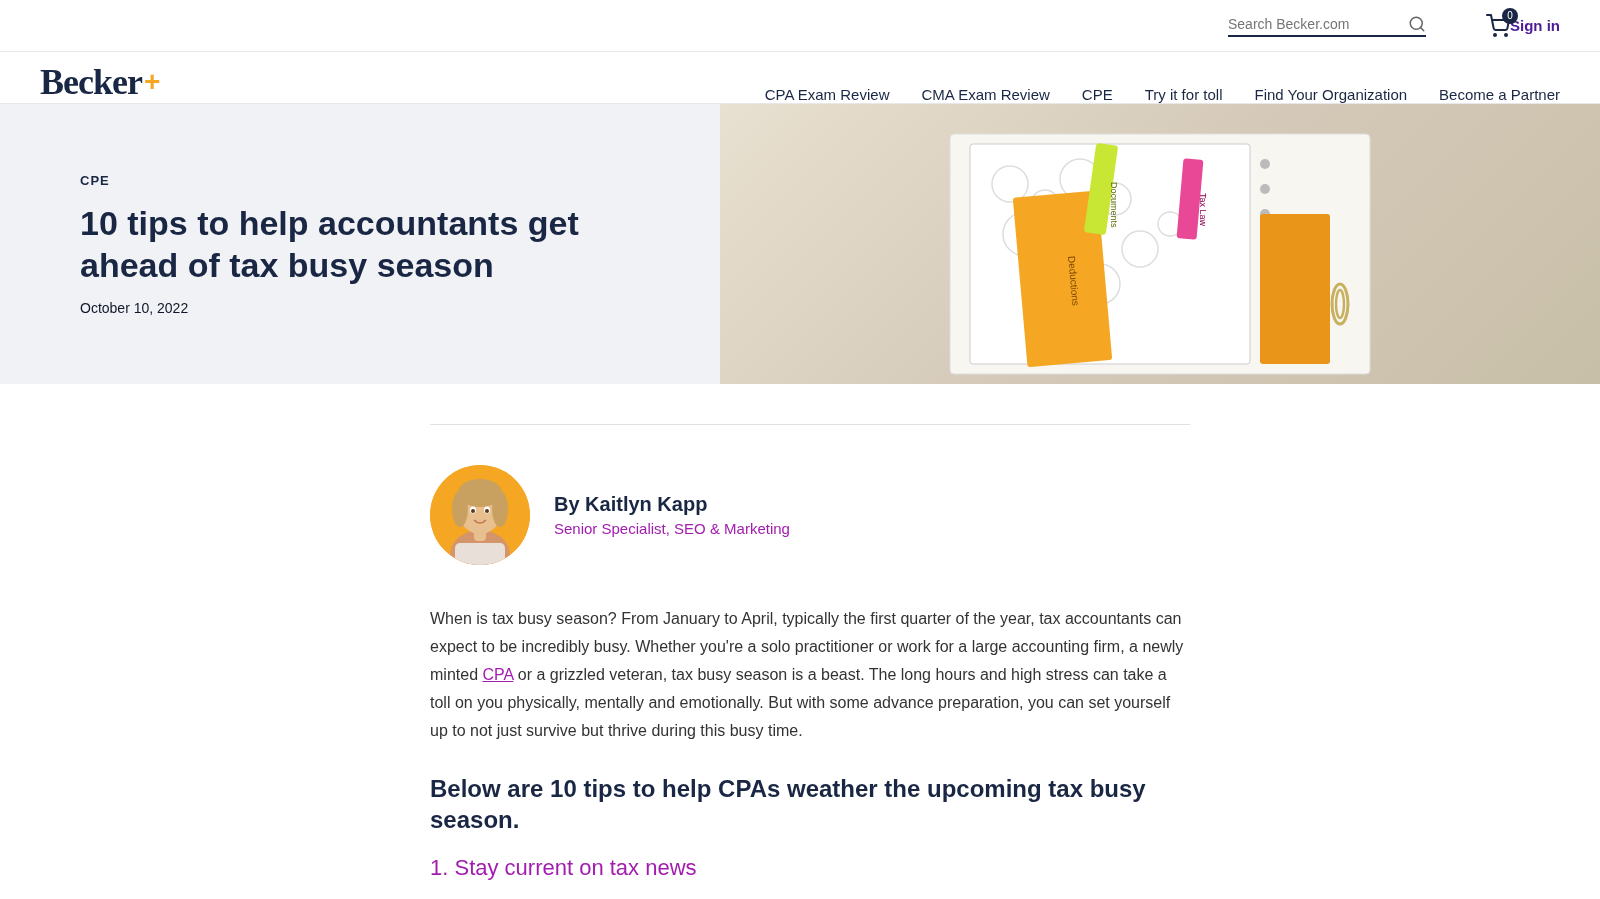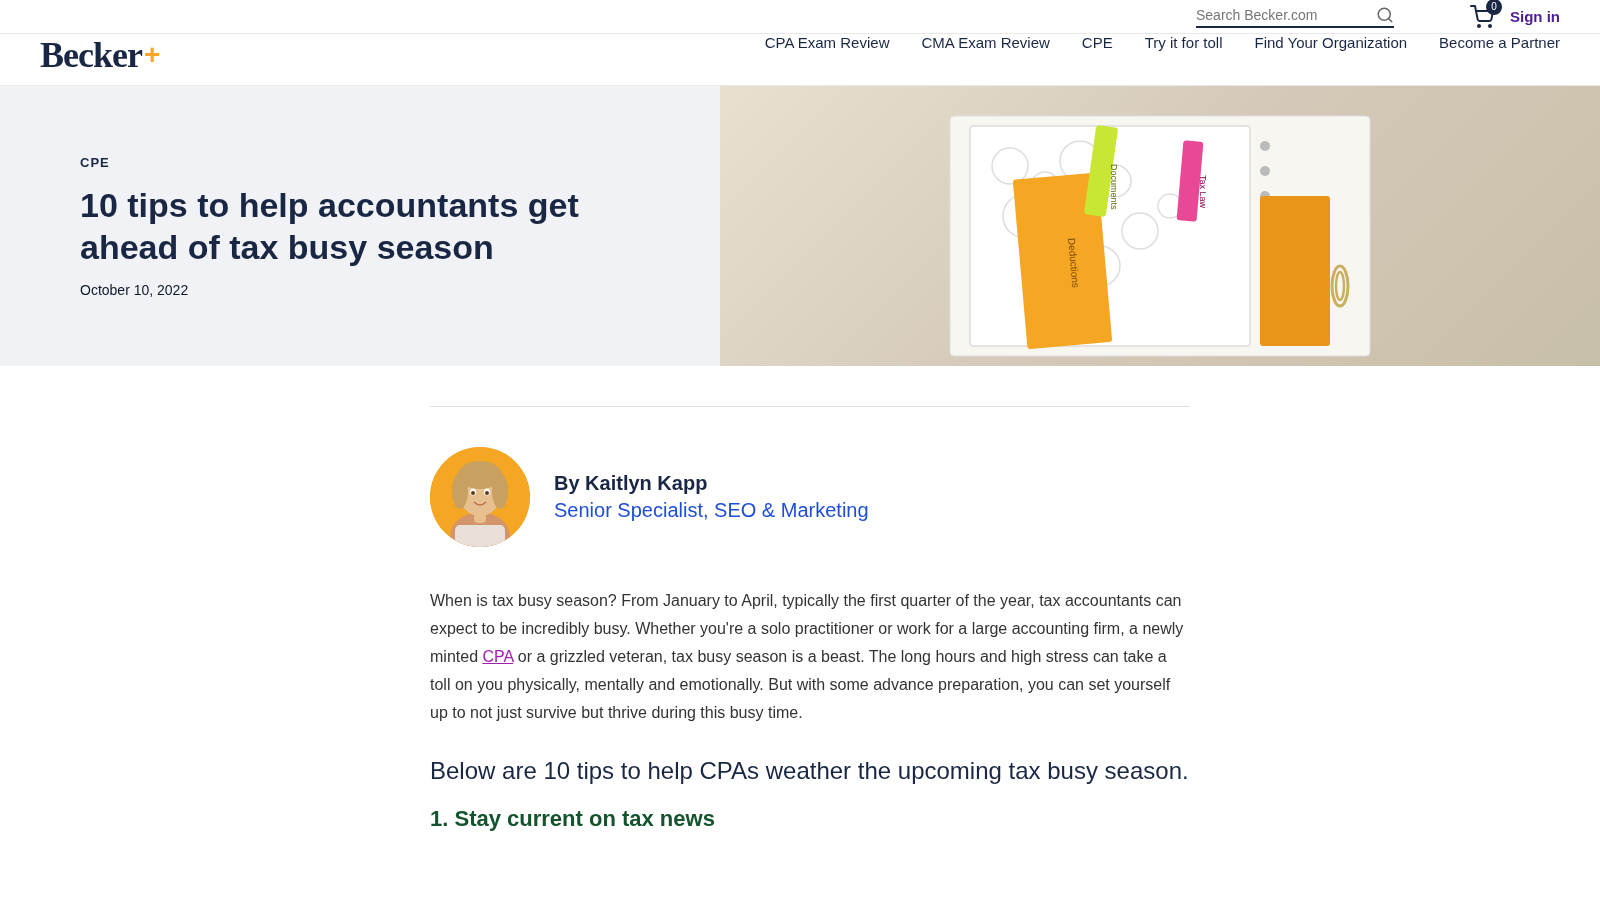--- a/index.html
+++ b/index.html
@@ -4,24 +4,24 @@
   <style>
     * { box-sizing: border-box; margin: 0; padding: 0; }
     body { font-family: -apple-system, BlinkMacSystemFont, 'Segoe UI', Arial, sans-serif; background: #fff; color: #1a2744; }
 
     
     .top-nav {
       display: flex;
       align-items: center;
       justify-content: flex-end;
       padding: 0 40px;
-      height: 34px;
+      height: 52px;
       border-bottom: 1px solid #e8e8e8;
       background: #fff;
-      gap: 16px;
+      gap: 0;
     }
     .top-nav-search {
       display: flex;
       align-items: center;
       border-bottom: 2px solid #1a2744;
       margin-right: 32px;
       padding-bottom: 2px;
     }
     .top-nav-search input {
       border: none;
@@ -66,21 +66,21 @@
       margin-left: 0;
       font-size: 15px;
       font-weight: 600;
       color: #4c1d95;
       text-decoration: none;
     }
 
     
     .main-nav {
       display: flex;
-      align-items: flex-start;
+      align-items: flex-end;
       padding: 0 40px;
       height: 52px;
       border-bottom: 1px solid #e8e8e8;
       background: #fff;
       justify-content: space-between;
     }
     .logo-wrap {
       display: flex;
       align-items: center;
       text-decoration: none;
@@ -191,47 +191,47 @@
       justify-content: center;
     }
     .author-info {}
     .author-by {
       font-size: 20px;
       font-weight: 700;
       color: #1a2744;
       margin-bottom: 4px;
     }
     .author-title {
-      font-size: 20px;
-      color: #1d4ed8;
+      font-size: 15px;
+      color: #a21caf;
       text-align: right;
     }
 
     
     .article-body p {
       font-size: 16px;
       line-height: 1.75;
       color: #333;
       margin-bottom: 28px;
     }
     .article-body a {
       color: #a21caf;
       text-decoration: underline;
     }
     .article-body h2 {
       font-size: 24px;
-      font-weight: 400;
+      font-weight: 700;
       color: #1a2744;
       margin-bottom: 20px;
       line-height: 1.3;
     }
     .article-body h3 {
       font-size: 22px;
-      font-weight: 700;
-      color: #14532d;
+      font-weight: 400;
+      color: #a21caf;
       margin-bottom: 20px;
     }
 
     
     .top-divider {
       border: none;
       border-top: 1px solid #e0e0e0;
       margin: 0 0 40px 0;
     }
   </style>

